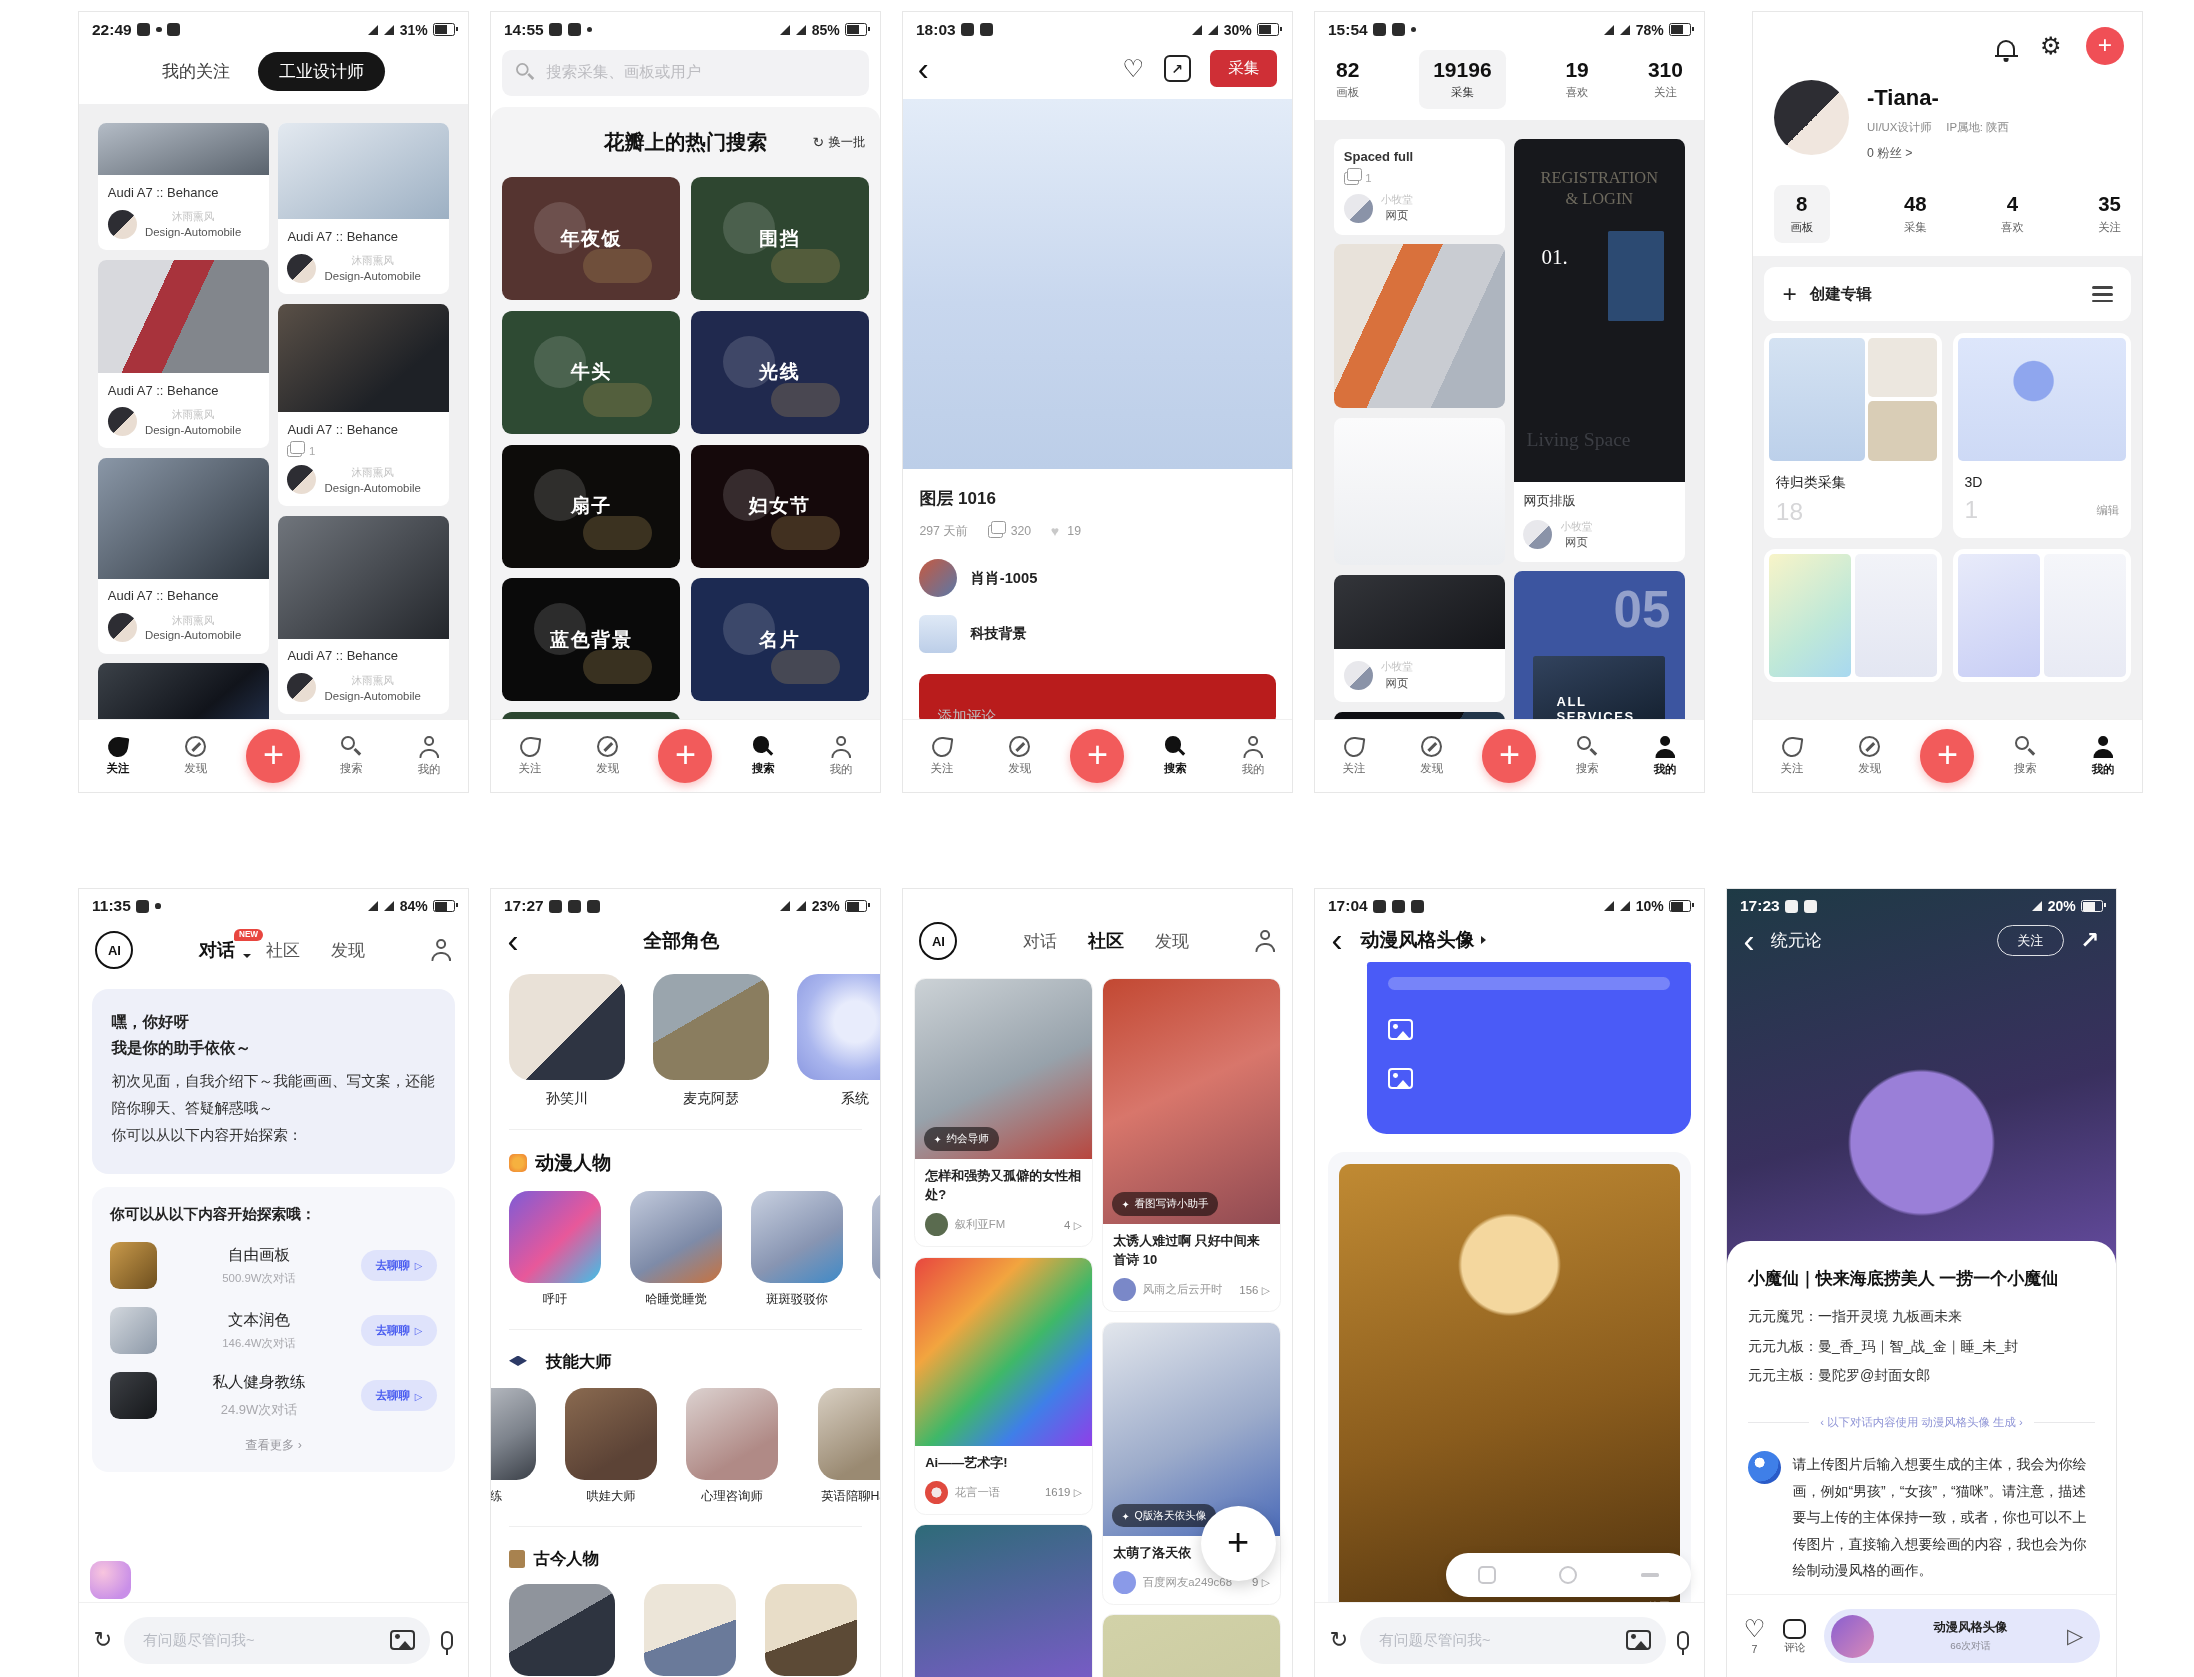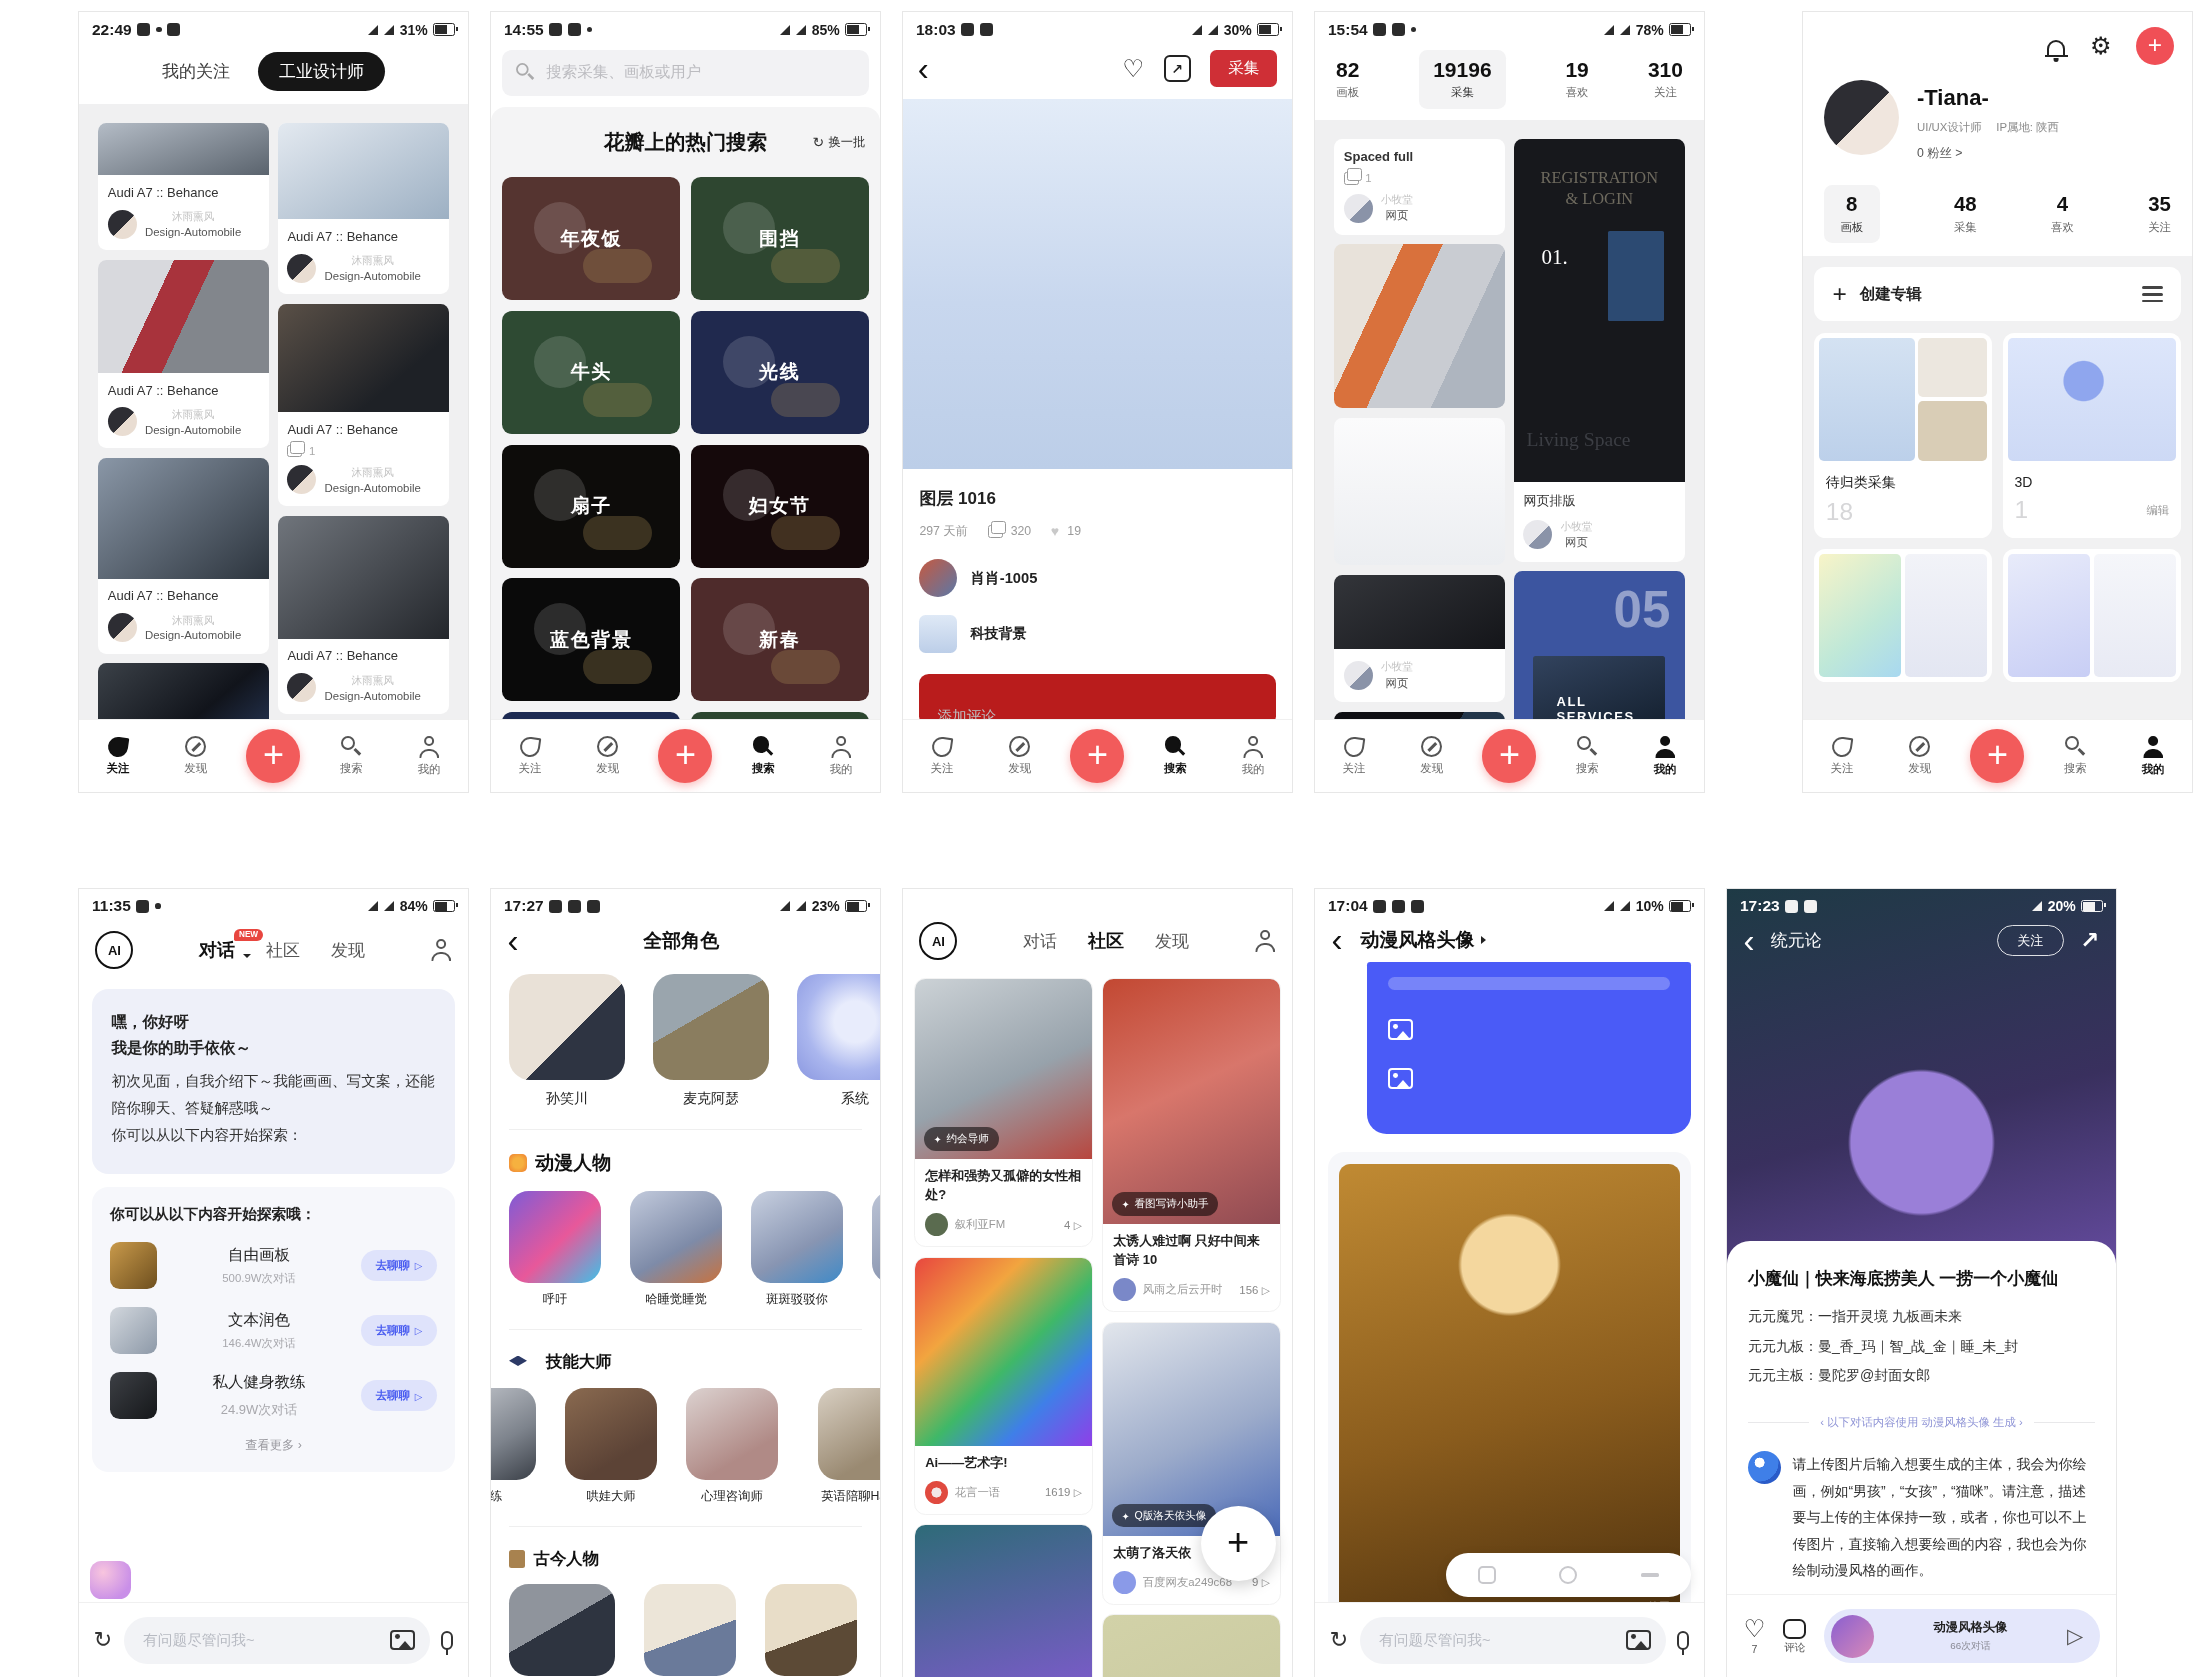--- a/index.html
+++ b/index.html
@@ -309,23 +309,20 @@
           </div>
         <div class="tile t5">
             <span>扇子</span>
           </div>
         <div class="tile t6">
             <span>妇女节</span>
           </div>
         <div class="tile t7">
             <span>蓝色背景</span>
           </div>
-        <div class="tile t8">
-            <span>新春</span>
-          </div>
         <div class="tile t9">
             <span>名片</span>
           </div>
         <div class="tile t10">
             <span>古风</span>
           </div>
 
       </div>
     </div>
     <div class="nav">
@@ -534,21 +531,21 @@
           <span class="i-srch"></span>
           <span class="nav-lb">搜索</span>
         </div>
       <div class="nav-it on">
           <span class="i-user"></span>
           <span class="nav-lb">我的</span>
         </div>
     </div>
   </div>
 
-  <div class="phone r1" style="left:1802px;">
+  <div class="phone r1" style="left:1752px;">
     <div style="display:flex;align-items:center;justify-content:flex-end;gap:24.5px;padding:14.7px 18px 6.5px;">
       <span class="i-bell"></span>
       <span class="g-gear" style="font-size:24px;color:#222;line-height:1;"></span>
       <span style="width:38px;height:38px;border-radius:50%;background:#f04f56;color:#fff;display:flex;align-items:center;justify-content:center;">
           <i class="g-plus" style="font-style:normal;font-size:24.5px;line-height:1;margin-top:-1.6px;"></i>
         </span>
     </div>
     <div style="display:flex;gap:18px;padding:8.2px 21px 0;">
       <span style="width:75px;height:75px;border-radius:50%;background:linear-gradient(135deg,#2d2d33 52%,#f0e6de 52%);flex:none;"></span>
       <div style="display:flex;flex-direction:column;gap:9.8px;padding-top:4.9px;">

